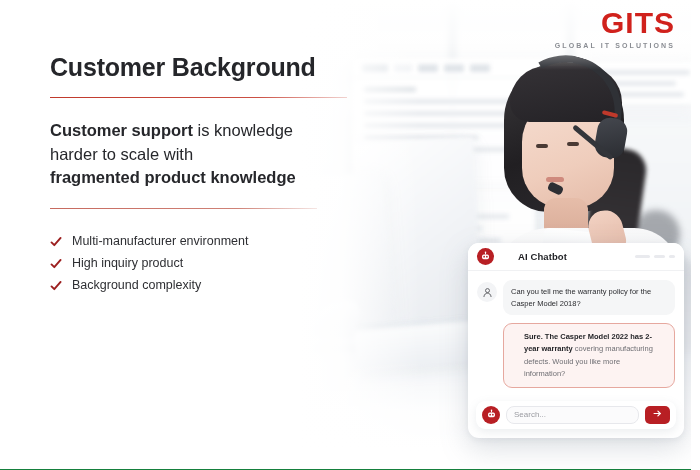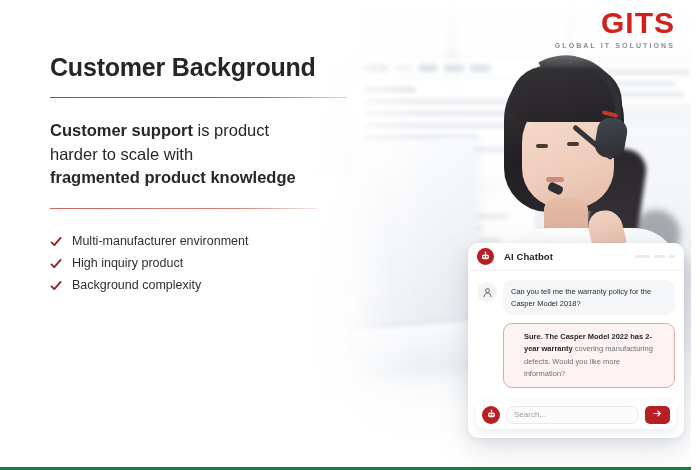--- a/index.html
+++ b/index.html
@@ -12,21 +12,21 @@
     background: #ffffff;
     font-family: "Liberation Sans", sans-serif;
   }
 
   .slide {
     position: relative;
     width: 691px;
     height: 470px;
     background: #ffffff;
     overflow: hidden;
-    border-bottom: 3px solid #15803d;
+    border-bottom: 1px solid #15803d;
   }
 
   
   .photo-stage {
     position: absolute;
     left: 300px;
     top: 0;
     width: 400px;
     height: 452px;
     overflow: hidden;
@@ -339,21 +339,21 @@
     background: #ffffff;
     box-shadow: 0 10px 28px rgba(120,130,145,0.26), 0 2px 6px rgba(120,130,145,0.12);
     overflow: hidden;
     z-index: 70;
   }
   .chat-header {
     height: 28px;
     display: flex;
     align-items: center;
     padding: 0 9px;
-    gap: 10px;
+    gap: 24px;
     background: #ffffff;
     border-bottom: 1px solid #f0f1f3;
   }
   .bot-badge {
     width: 17px; height: 17px; flex: 0 0 17px;
     border-radius: 50%;
     background: #b81f24;
     display: flex; align-items: center; justify-content: center;
   }
   .bot-badge svg { display: block; }
@@ -539,21 +539,21 @@
   <div class="logo">
     <div class="logo-word">GITS</div>
     <div class="logo-tag">GLOBAL IT SOLUTIONS</div>
   </div>
 
   <div class="left-col">
     <div class="page-title">Customer Background</div>
     <div class="rule"></div>
 
     <div class="subhead">
-      <b>Customer support</b><span> is product</span><br>
+      <b>Customer support</b><span> is knowledge</span><br>
       <span>harder to scale with</span><br>
       <b>fragmented product knowledge</b>
     </div>
 
     <div class="rule rule-2"></div>
 
     <div class="bullets">
       <div class="bullet">
         <span class="check">
           <svg width="12" height="12" viewBox="0 0 12 12">

